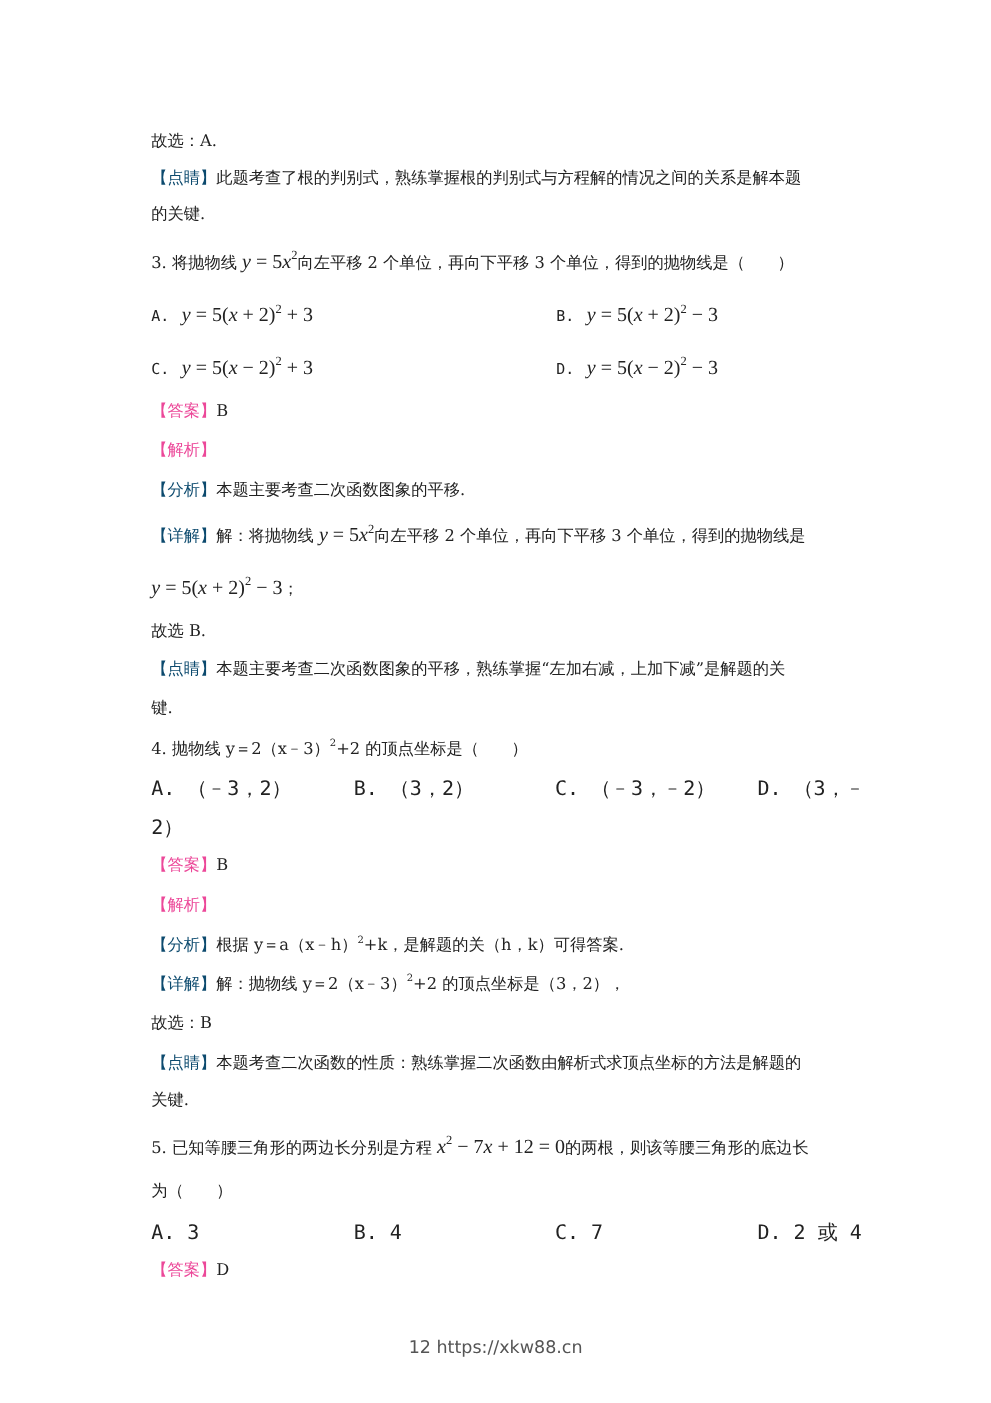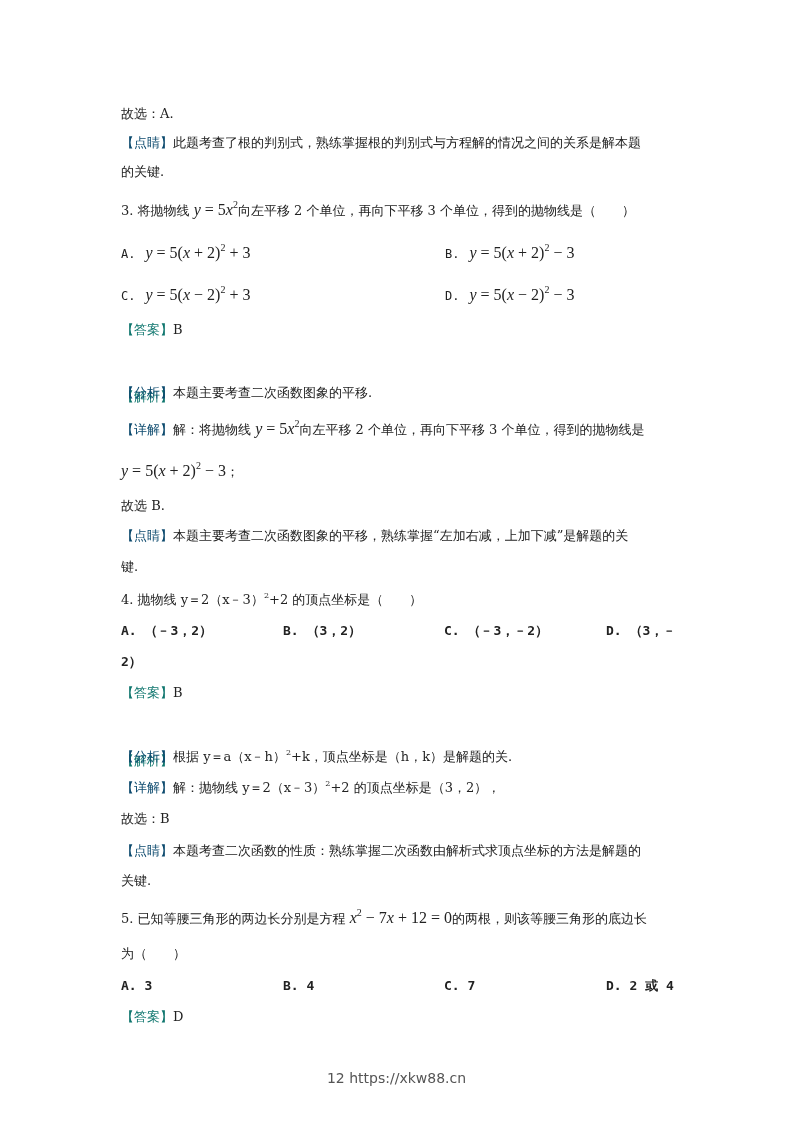--- a/index.html
+++ b/index.html
@@ -1,27 +1,27 @@
 <!DOCTYPE html>
 <html><head>
 <meta charset="utf-8">
 <style>
   html, body { margin: 0; padding: 0; background: #ffffff; }
   body { width: 793px; height: 1122px; position: relative; overflow: hidden;
          font-family: "DejaVu Serif", "Liberation Serif", serif; color: #222; }
   .line { position: absolute; left: 121px; font-size: 13px; line-height: 18px; white-space: nowrap; }
   .tag { color: #0c4a6e; }
-  .tag-blue { color: #0f766e; margin-top: 36px; }
+  .tag-blue { color: #ec4899; }
   .math { font-family: "Liberation Serif", "DejaVu Serif", serif; font-size: 16px; }
   .math i { font-style: italic; }
   .math sup { font-size: 10px; vertical-align: 7px; line-height: 0; }
   .opt { position: absolute; font-size: 13px; line-height: 18px; white-space: nowrap; }
   .opt .lbl { font-family: "DejaVu Sans Mono", "Liberation Mono", monospace; font-size: 12px; margin-right: 10px; }
-  .optplain { position: absolute; font-size: 13px; line-height: 18px; white-space: nowrap;
-              font-family: "DejaVu Sans Mono", "Liberation Mono", monospace; font-weight: bold; }
+  .optplain { position: absolute; font-size: 16px; line-height: 18px; white-space: nowrap;
+              font-family: "DejaVu Sans Mono", "Liberation Mono", monospace; }
   sup.s { font-size: 8px; vertical-align: 6px; line-height: 0; }
   .footer { position: absolute; left: 0; width: 793px; top: 1070px; text-align: center;
             font-family: "DejaVu Sans", "Liberation Sans", sans-serif; font-size: 14px; color: #555; }
 </style>
 </head>
 <body>
 
 <div class="line" style="top:105px">故选：A.</div>
 <div class="line" style="top:134px">
   <span class="tag">【点睛】</span><span>此题考查了根的判别式，熟练掌握根的判别式与方程解的情况之间的关系是解本题</span>
@@ -74,21 +74,21 @@
 <div class="optplain" style="left:283px; top:622px">B. （3，2）</div>
 <div class="optplain" style="left:444px; top:622px">C. （﹣3，﹣2）</div>
 <div class="optplain" style="left:606px; top:622px">D. （3，﹣</div>
 <div class="optplain" style="left:121px; top:653px">2）</div>
 
 <div class="line" style="top:684px">
   <span class="tag-blue">【答案】</span><span>B</span>
 </div>
 <div class="line tag-blue" style="top:716px">【解析】</div>
 <div class="line" style="top:748px">
-  <span class="tag">【分析】</span><span>根据 y＝a（x﹣h）</span><sup class="s">2</sup><span>+k，顶点坐标是（h，k）是解题的关.</span>
+  <span class="tag">【分析】</span><span>根据 y＝a（x﹣h）</span><sup class="s">2</sup><span>+k，是解题的关（h，k）可得答案.</span>
 </div>
 <div class="line" style="top:779px">
   <span class="tag">【详解】</span><span>解：抛物线 y＝2（x﹣3）</span><sup class="s">2</sup><span>+2 的顶点坐标是（3，2），</span>
 </div>
 <div class="line" style="top:810px">故选：B</div>
 <div class="line" style="top:842px">
   <span class="tag">【点睛】</span><span>本题考查二次函数的性质：熟练掌握二次函数由解析式求顶点坐标的方法是解题的</span>
 </div>
 <div class="line" style="top:872px">关键.</div>
 

